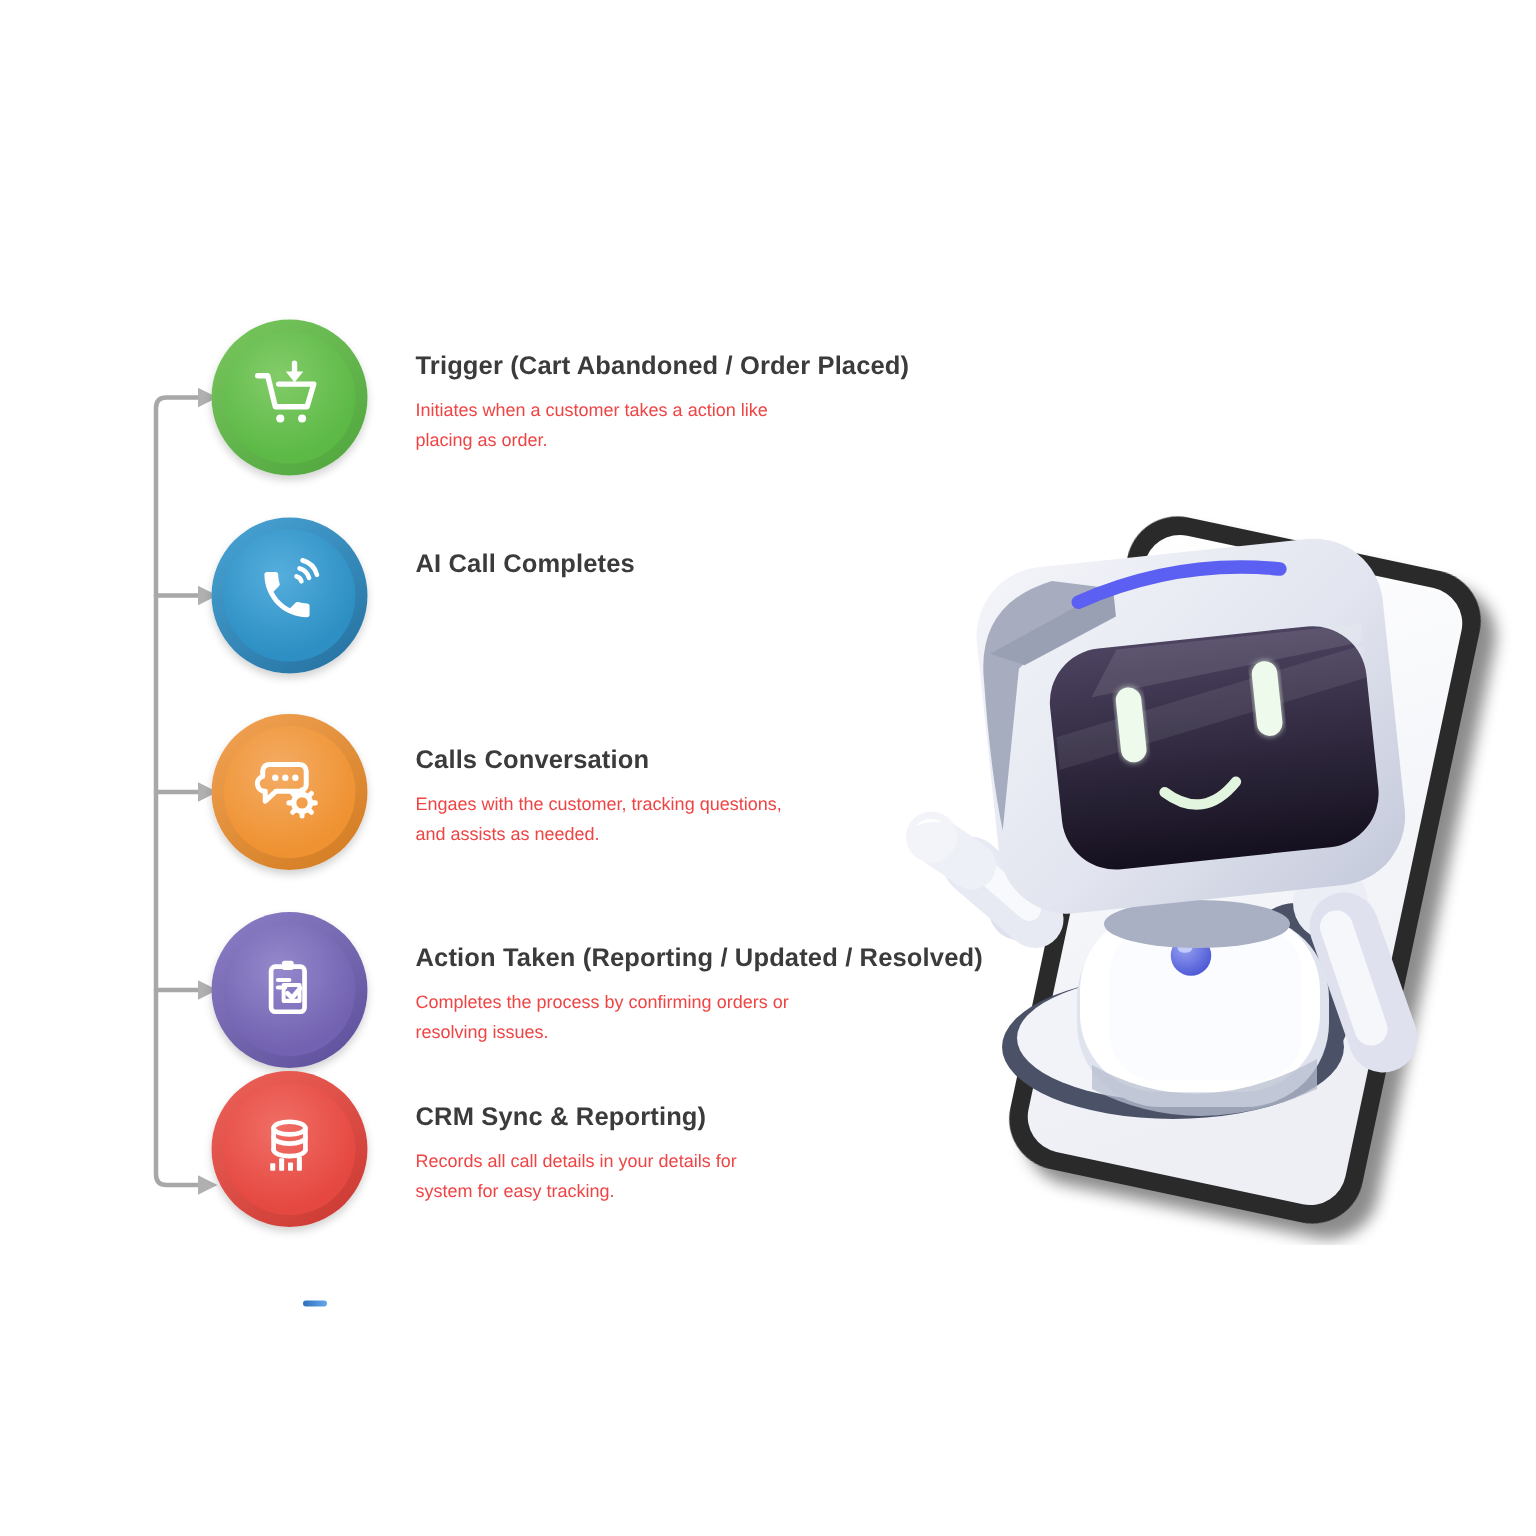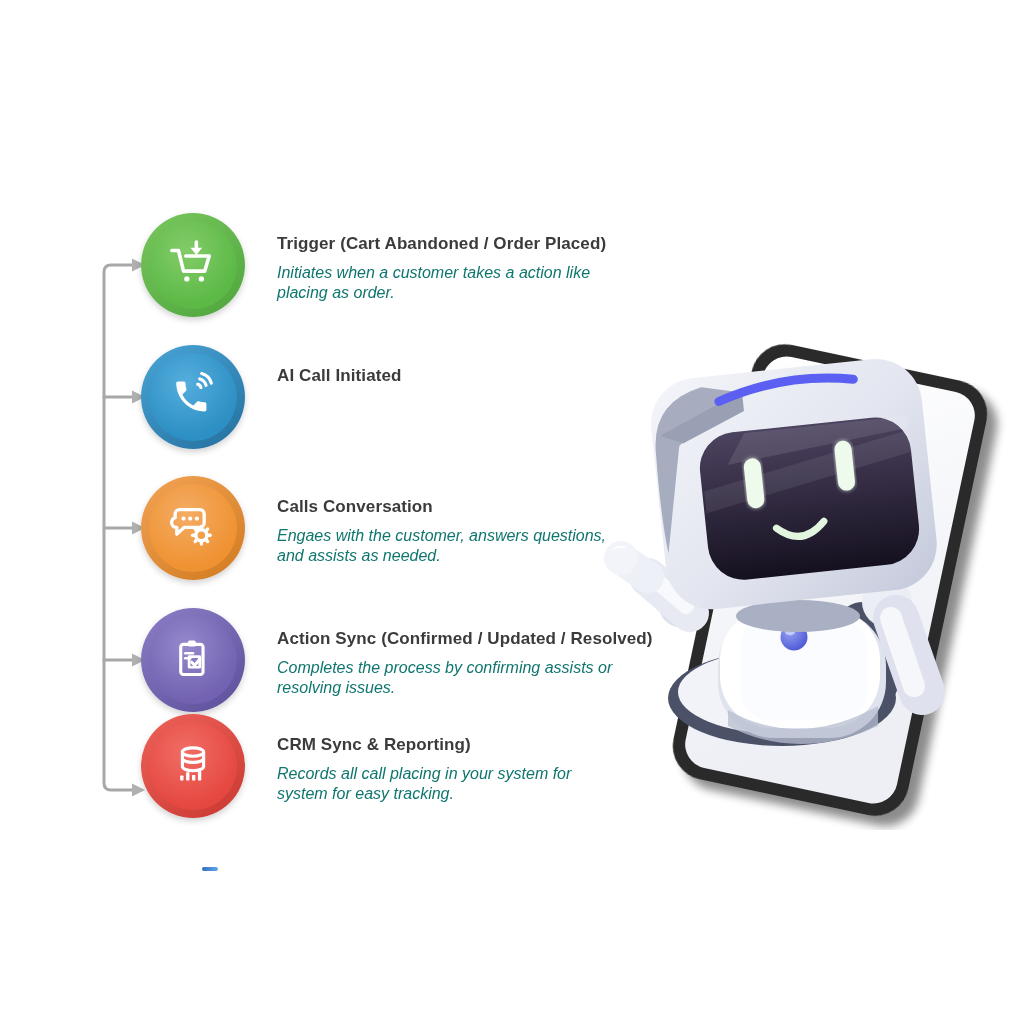--- a/index.html
+++ b/index.html
@@ -13,21 +13,21 @@
   .step { position:absolute; left:141px; display:flex; align-items:flex-start; gap:32px; }
   .badge { width:104px; height:104px; border-radius:50%; position:relative; flex:0 0 auto;
            display:flex; align-items:center; justify-content:center;
            background:linear-gradient(145deg, var(--outer) 0%, var(--rim) 100%);
            box-shadow:0 3px 6px rgba(0,0,0,0.18); }
   .badge::before { content:''; position:absolute; inset:8px; border-radius:50%;
            background:radial-gradient(circle at 42% 34%, var(--outer2) 0%, var(--inner) 70%); }
   .badge svg { position:relative; z-index:1; width:58px; height:58px; }
   .step-text { padding-top:21px; max-width:400px; }
   .step-text h3 { font-size:17px; font-weight:bold; color:#3b3b3b; margin:0 0 9px 0; letter-spacing:0.1px; }
-  .step-text p { font-size:16px; color:#0f766e; line-height:20px; white-space:pre-line;font-style:italic; }
+  .step-text p { font-size:12px; color:#ef4444; line-height:20px; white-space:pre-line; }
 
   .blue-dash { position:absolute; left:202px; top:867px; width:16px; height:4px; border-radius:2px;
                background:linear-gradient(90deg,#2f6fbe,#63a9e8); }
 
   .robot-illustration { position:absolute; left:600px; top:330px; width:424px; height:500px; }
 </style>
 </head>
 <body>
 
 <div class="canvas">
@@ -70,21 +70,21 @@
       <svg viewBox="0 0 52 52" fill="none">
         <path transform="translate(6.5,7.5) scale(1.5)" fill="#ffffff" d="M6.62 10.79c1.44 2.83 3.76 5.14 6.59 6.59l2.2-2.2c.27-.27.67-.36 1.02-.24 1.12.37 2.33.57 3.57.57.55 0 1 .45 1 1V20c0 .55-.45 1-1 1-9.39 0-17-7.61-17-17 0-.55.45-1 1-1h3.5c.55 0 1 .45 1 1 0 1.25.2 2.45.57 3.57.11.35.03.74-.25 1.02l-2.2 2.2z"></path>
         <g stroke="#ffffff" stroke-width="2.8" stroke-linecap="round">
           <path d="M30.2 14.6 a4 4 0 0 1 2.9 2.9"></path>
           <path d="M32 9.8 a8 8 0 0 1 5.7 5.7"></path>
           <path d="M33.8 5 a12.2 12.2 0 0 1 8.6 8.6"></path>
         </g>
       </svg>
     </div>
     <div class="step-text">
-      <h3>AI Call Initiated</h3>
+      <h3>AI Call Completes</h3>
     </div>
   </div>
 
   <div class="step" style="top:476px">
     <div class="badge" style="--outer:#f2a355;--outer2:#f4ac64;--inner:#ef9232;--rim:#d17a1f">
       <svg viewBox="0 0 52 52" fill="none" stroke="#ffffff" stroke-width="3" stroke-linecap="round" stroke-linejoin="round">
         <path d="M14 9.5 h18 a4 4 0 0 1 4 4 v8 a4 4 0 0 1 -4 4 h-14 l-6.5 6 v-6 a4.5 4.5 0 0 1 -1.5 -8.8 v-3.2 a4 4 0 0 1 4 -4 z" fill="none"></path>
         <circle cx="17.5" cy="17.5" r="1.9" fill="#ffffff" stroke="none"></circle>
         <circle cx="23.5" cy="17.5" r="1.9" fill="#ffffff" stroke="none"></circle>
         <circle cx="29.5" cy="17.5" r="1.9" fill="#ffffff" stroke="none"></circle>
@@ -98,39 +98,39 @@
             <line x1="27.9" y1="26.9" x2="29.3" y2="28.3"></line>
             <line x1="37.7" y1="36.7" x2="39.1" y2="38.1"></line>
             <line x1="27.9" y1="38.1" x2="29.3" y2="36.7"></line>
             <line x1="37.7" y1="28.3" x2="39.1" y2="26.9"></line>
           </g>
         </g>
       </svg>
     </div>
     <div class="step-text">
       <h3>Calls Conversation</h3>
-      <p>Engaes with the customer, answers questions,
+      <p>Engaes with the customer, tracking questions,
 and assists as needed.</p>
     </div>
   </div>
 
   <div class="step" style="top:608px">
     <div class="badge" style="--outer:#8d7fc6;--outer2:#9689cc;--inner:#7262b1;--rim:#5c4d99">
       <svg viewBox="0 0 52 52" fill="none" stroke="#ffffff" stroke-width="2.8" stroke-linecap="round" stroke-linejoin="round">
         <rect x="15" y="12" width="20" height="27" rx="2.5"></rect>
         <rect x="21.5" y="8.5" width="7" height="5.5" rx="1.5" fill="#ffffff" stroke="none"></rect>
         <line x1="19" y1="20" x2="26" y2="20" stroke-width="2.3"></line>
         <line x1="19" y1="24.5" x2="23.5" y2="24.5" stroke-width="2.3"></line>
         <rect x="22.5" y="23" width="9.5" height="9.5" stroke-width="2.4"></rect>
         <path d="M24.8 28 l2.7 2.7 L32.4 25" stroke-width="2.8"></path>
       </svg>
     </div>
     <div class="step-text">
-      <h3>Action Sync (Confirmed / Updated / Resolved)</h3>
-      <p>Completes the process by confirming assists or
+      <h3>Action Taken (Reporting / Updated / Resolved)</h3>
+      <p>Completes the process by confirming orders or
 resolving issues.</p>
     </div>
   </div>
 
   <div class="step" style="top:714px">
     <div class="badge" style="--outer:#ee625a;--outer2:#f06e66;--inner:#e54840;--rim:#c93830">
       <svg viewBox="0 0 52 52" fill="none" stroke="#ffffff" stroke-width="2.8" stroke-linecap="round">
         <ellipse cx="26" cy="13.5" rx="9.5" ry="3.8"></ellipse>
         <path d="M16.5 13.5 V26.5"></path>
         <path d="M35.5 13.5 V26.5"></path>
@@ -139,21 +139,21 @@
         <g fill="#ffffff" stroke="none">
           <rect x="14.5" y="34.5" width="3" height="4.5" rx="0.6"></rect>
           <rect x="19.8" y="31.5" width="3" height="7.5" rx="0.6"></rect>
           <rect x="25.1" y="34" width="3" height="5" rx="0.6"></rect>
           <rect x="30.4" y="30.5" width="3" height="8.5" rx="0.6"></rect>
         </g>
       </svg>
     </div>
     <div class="step-text">
       <h3>CRM Sync &amp; Reporting)</h3>
-      <p>Records all call placing in your system for
+      <p>Records all call details in your details for
 system for easy tracking.</p>
     </div>
   </div>
 
   <div class="blue-dash"></div>
 
   <svg class="robot-illustration" viewBox="0 0 424 500">
     <defs>
       <linearGradient id="screenGrad" x1="0" y1="0" x2="0.3" y2="1">
         <stop offset="0" stop-color="#ffffff"></stop>

